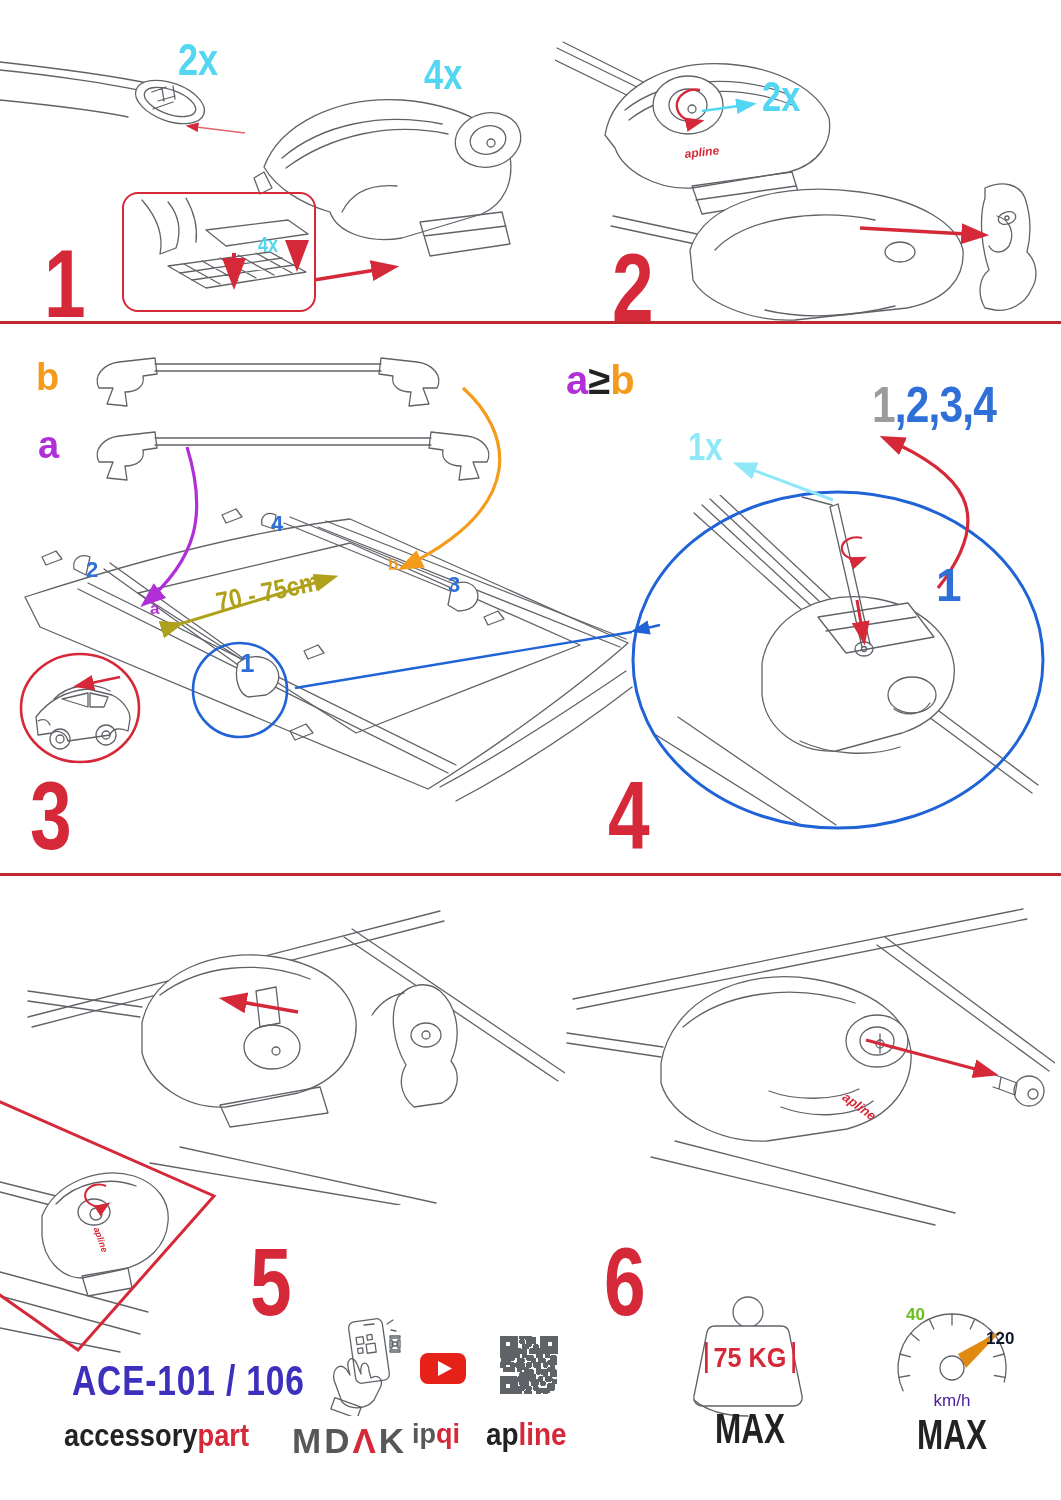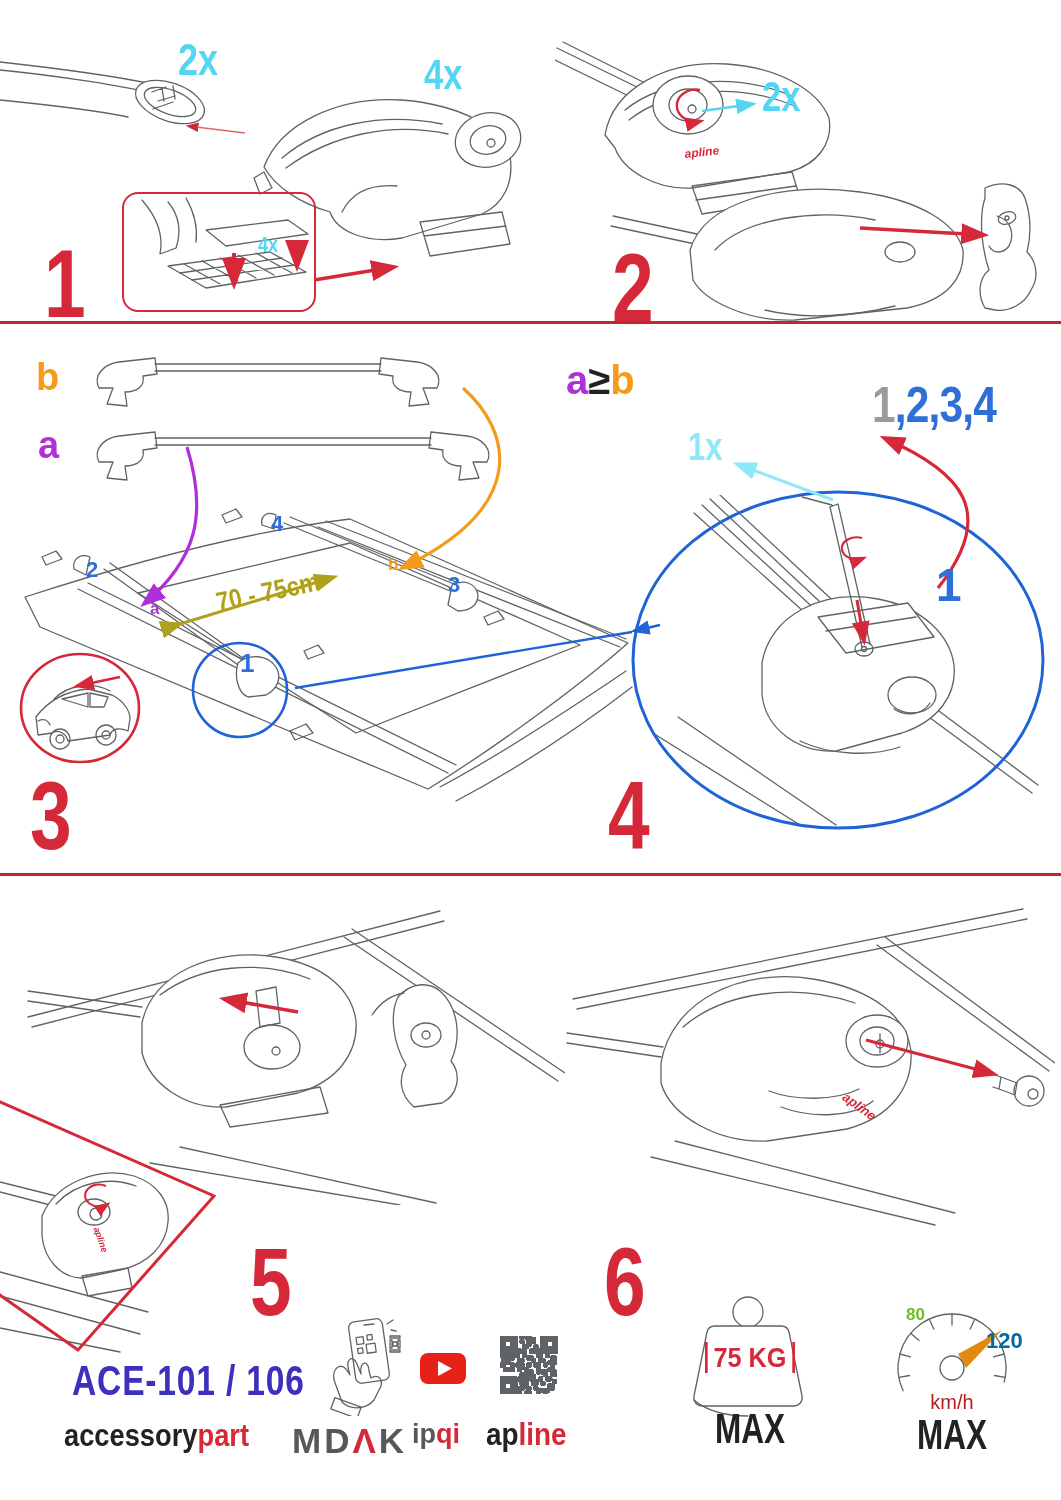--- a/index.html
+++ b/index.html
@@ -343,18 +343,18 @@
       <path d="M23.1,100.8 A54,54 0 0 1 41,33.8" stroke="#6cbf22" stroke-width="8"></path>
       <path d="M41,33.8 A54,54 0 0 1 103,33.8" stroke="#e08a12" stroke-width="8"></path>
       <path d="M103,33.8 A54,54 0 0 1 124.2,92" stroke="#d5293a" stroke-width="8"></path>
       <path d="M18.8,87.4 L29.6,85.5 M19.8,64 L30.5,66.9 M30.6,43.3 L39.1,50.4" stroke="#6cbf22" stroke-width="6"></path>
       <path d="M49.2,29.1 L53.8,39 M72,24 L72,35 M94.8,29.1 L90.2,39" stroke="#e08a12" stroke-width="6"></path>
       <path d="M113.4,43.3 L104.9,50.4 M124.2,64 L113.5,66.9 M125.2,87.4 L114.4,85.5" stroke="#d5293a" stroke-width="6"></path>
     </g>
     <polygon points="78,64 122,40 86,78" fill="#e08a12"></polygon>
     <circle cx="72" cy="78" r="12" fill="#fff" stroke="#e08a12" stroke-width="8"></circle>
   </svg>
-  <div class="t" style="left:906px;top:1306px;font-size:17px;color:#6cbf22">80</div>
-  <div class="t" style="left:986px;top:1330px;font-size:22px;color:#0369a1">120</div>
-  <div class="t ctr" style="left:912px;top:1392px;width:80px;font-size:20px;color:#b91c1c;font-weight:400">km/h</div>
+  <div class="t" style="left:906px;top:1306px;font-size:17px;color:#6cbf22">40</div>
+  <div class="t" style="left:986px;top:1330px;font-size:17px;color:#0f172a">120</div>
+  <div class="t ctr" style="left:912px;top:1392px;width:80px;font-size:17px;color:#4c1d95;font-weight:400">km/h</div>
   <div class="t ink ctr" style="left:902px;top:1414px;width:100px;font-size:42px;transform:scaleX(.75);transform-origin:center top">MAX</div>
 
 </div>
 
 </body></html>

